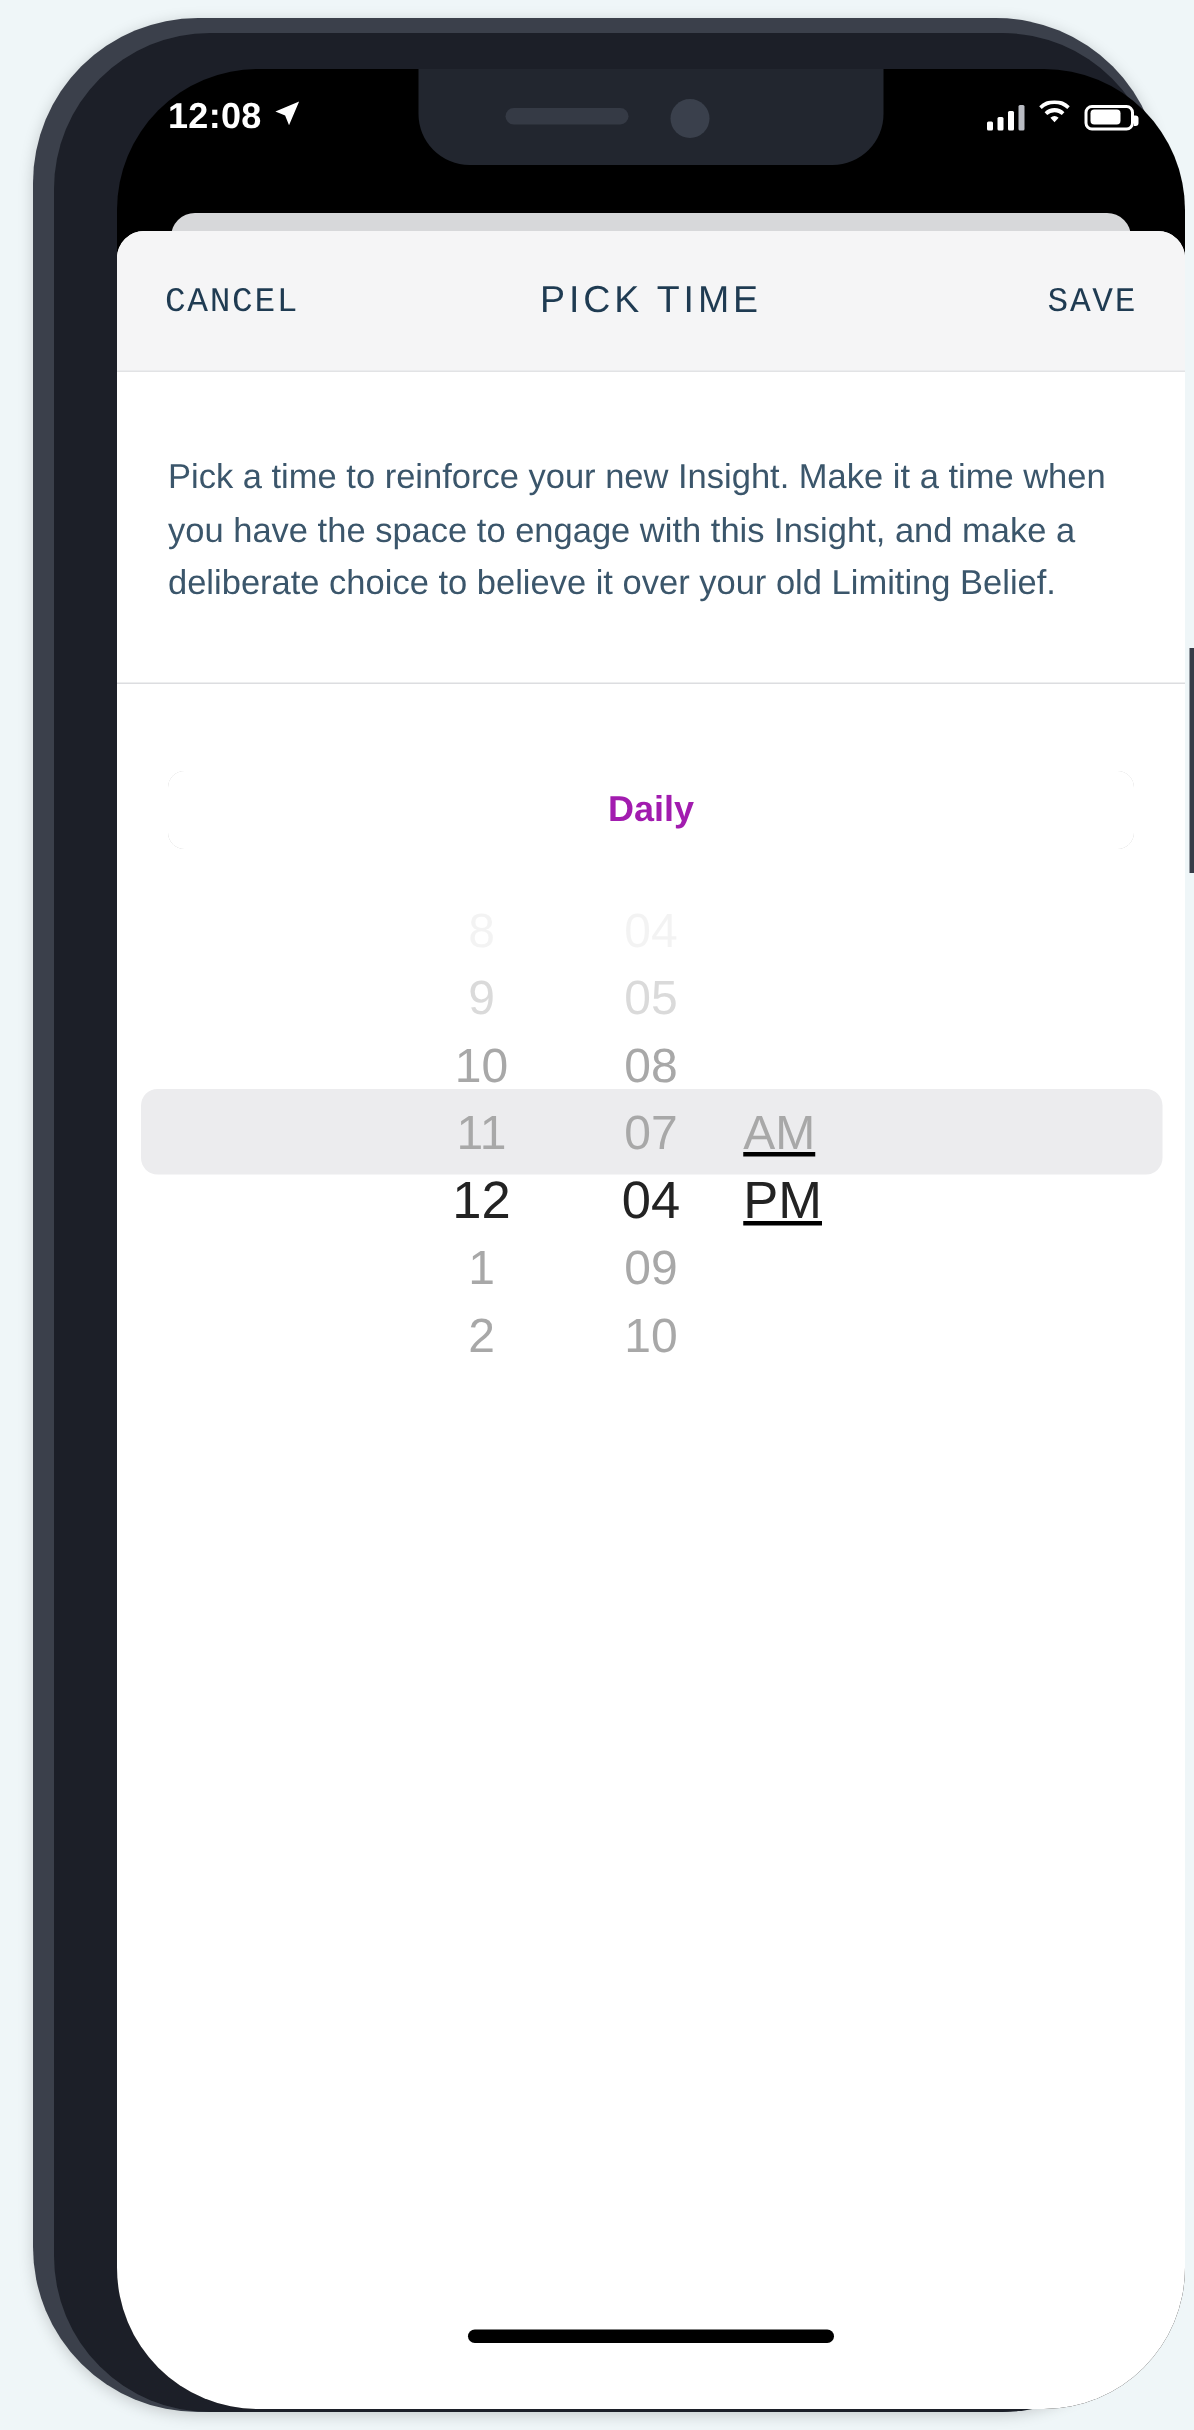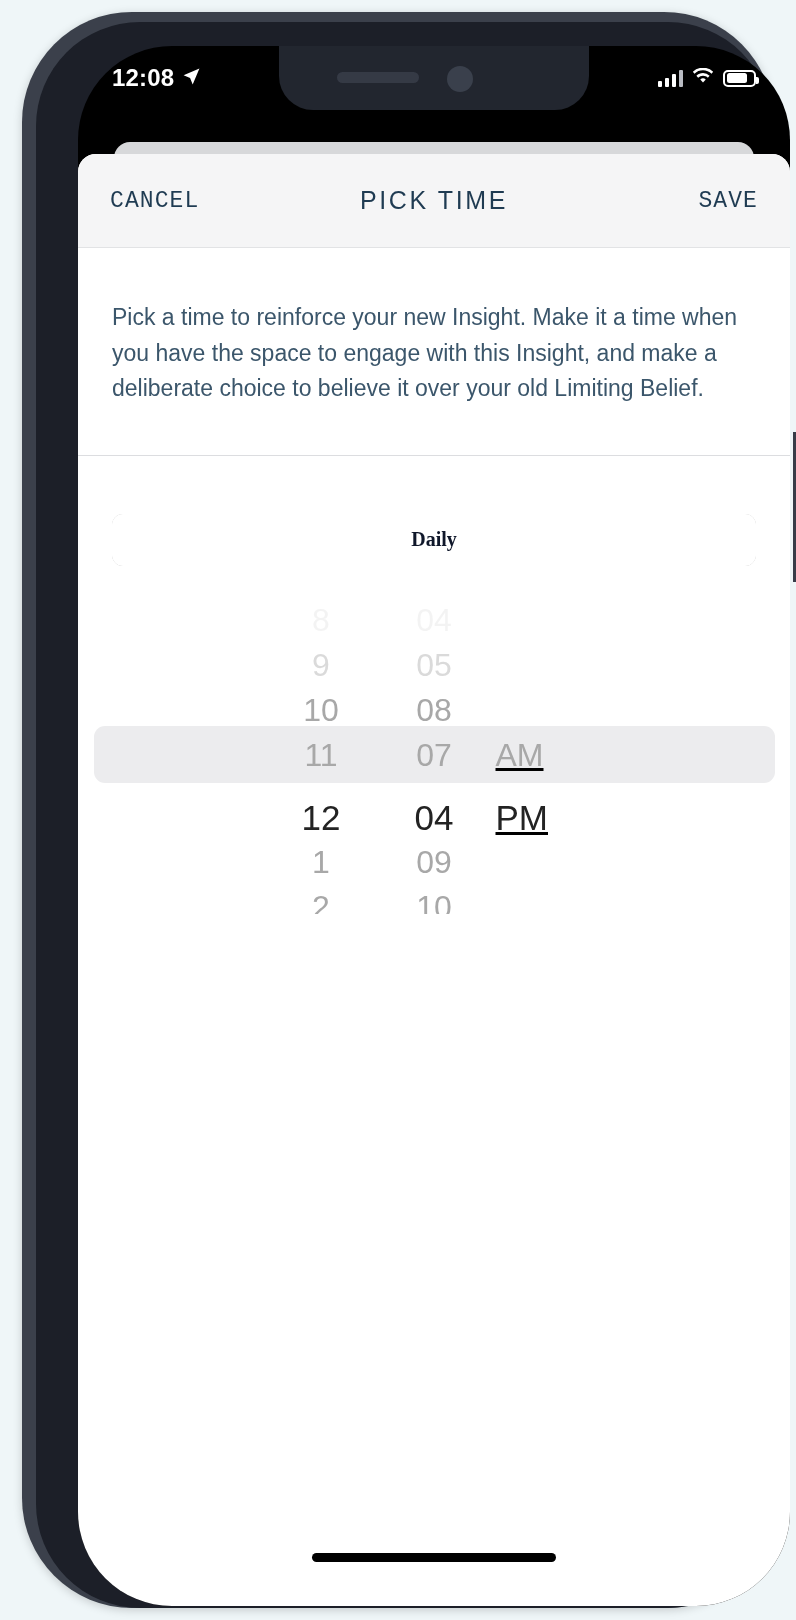--- a/index.html
+++ b/index.html
@@ -122,23 +122,23 @@
     position:relative;
     margin:58px 34px 0 34px;
     height:52px;
     background:#ececec;
     border-radius:11px;
     display:flex;
     overflow:hidden;
   }
   .segment{
     flex:1; display:flex; align-items:center; justify-content:center;
-    font-size:20px; color:#0f172a; font-weight:bold; cursor:pointer;
+    font-size:24px; color:#a21caf; font-weight:bold; cursor:pointer;
     position:relative; z-index:2; background:none; border:none;
-    font-family:Liberation Serif, serif;
+    font-family:Liberation Sans, sans-serif;
   }
   .segment.selected{
     background:#ffffff;
     border-radius:11px;
     box-shadow:0 0 0 1px #e3e3e3, 0 1px 3px rgba(0,0,0,.10);
   }
 
   
   #time-picker{
     position:relative;
@@ -163,21 +163,21 @@
   }
   #column-period{ width:113px; align-items:flex-start; padding-left:5px;text-decoration:underline;}
   .picker-item{
     height:45px; line-height:45px;
     font-size:32px; color:#a8a8a8; font-weight:400;
     text-align:center; width:100%;
     white-space:nowrap;
   }
   #column-period .picker-item{ text-align:left; }
   .picker-item.selected{
-    color:#232323; font-size:35px; font-weight:400;margin-top:17px;
+    color:#232323; font-size:35px; font-weight:400;
   }
   .picker-item.fade-1{ opacity:.42; }
   .picker-item.fade-2{ opacity:.13; }
   .picker-item.blank{ color:transparent; }
 
   
   #home-indicator{
     position:absolute; left:50%; transform:translateX(-50%);
     bottom:44px; width:244px; height:9px;
     background:#000; border-radius:5px; z-index:30;

